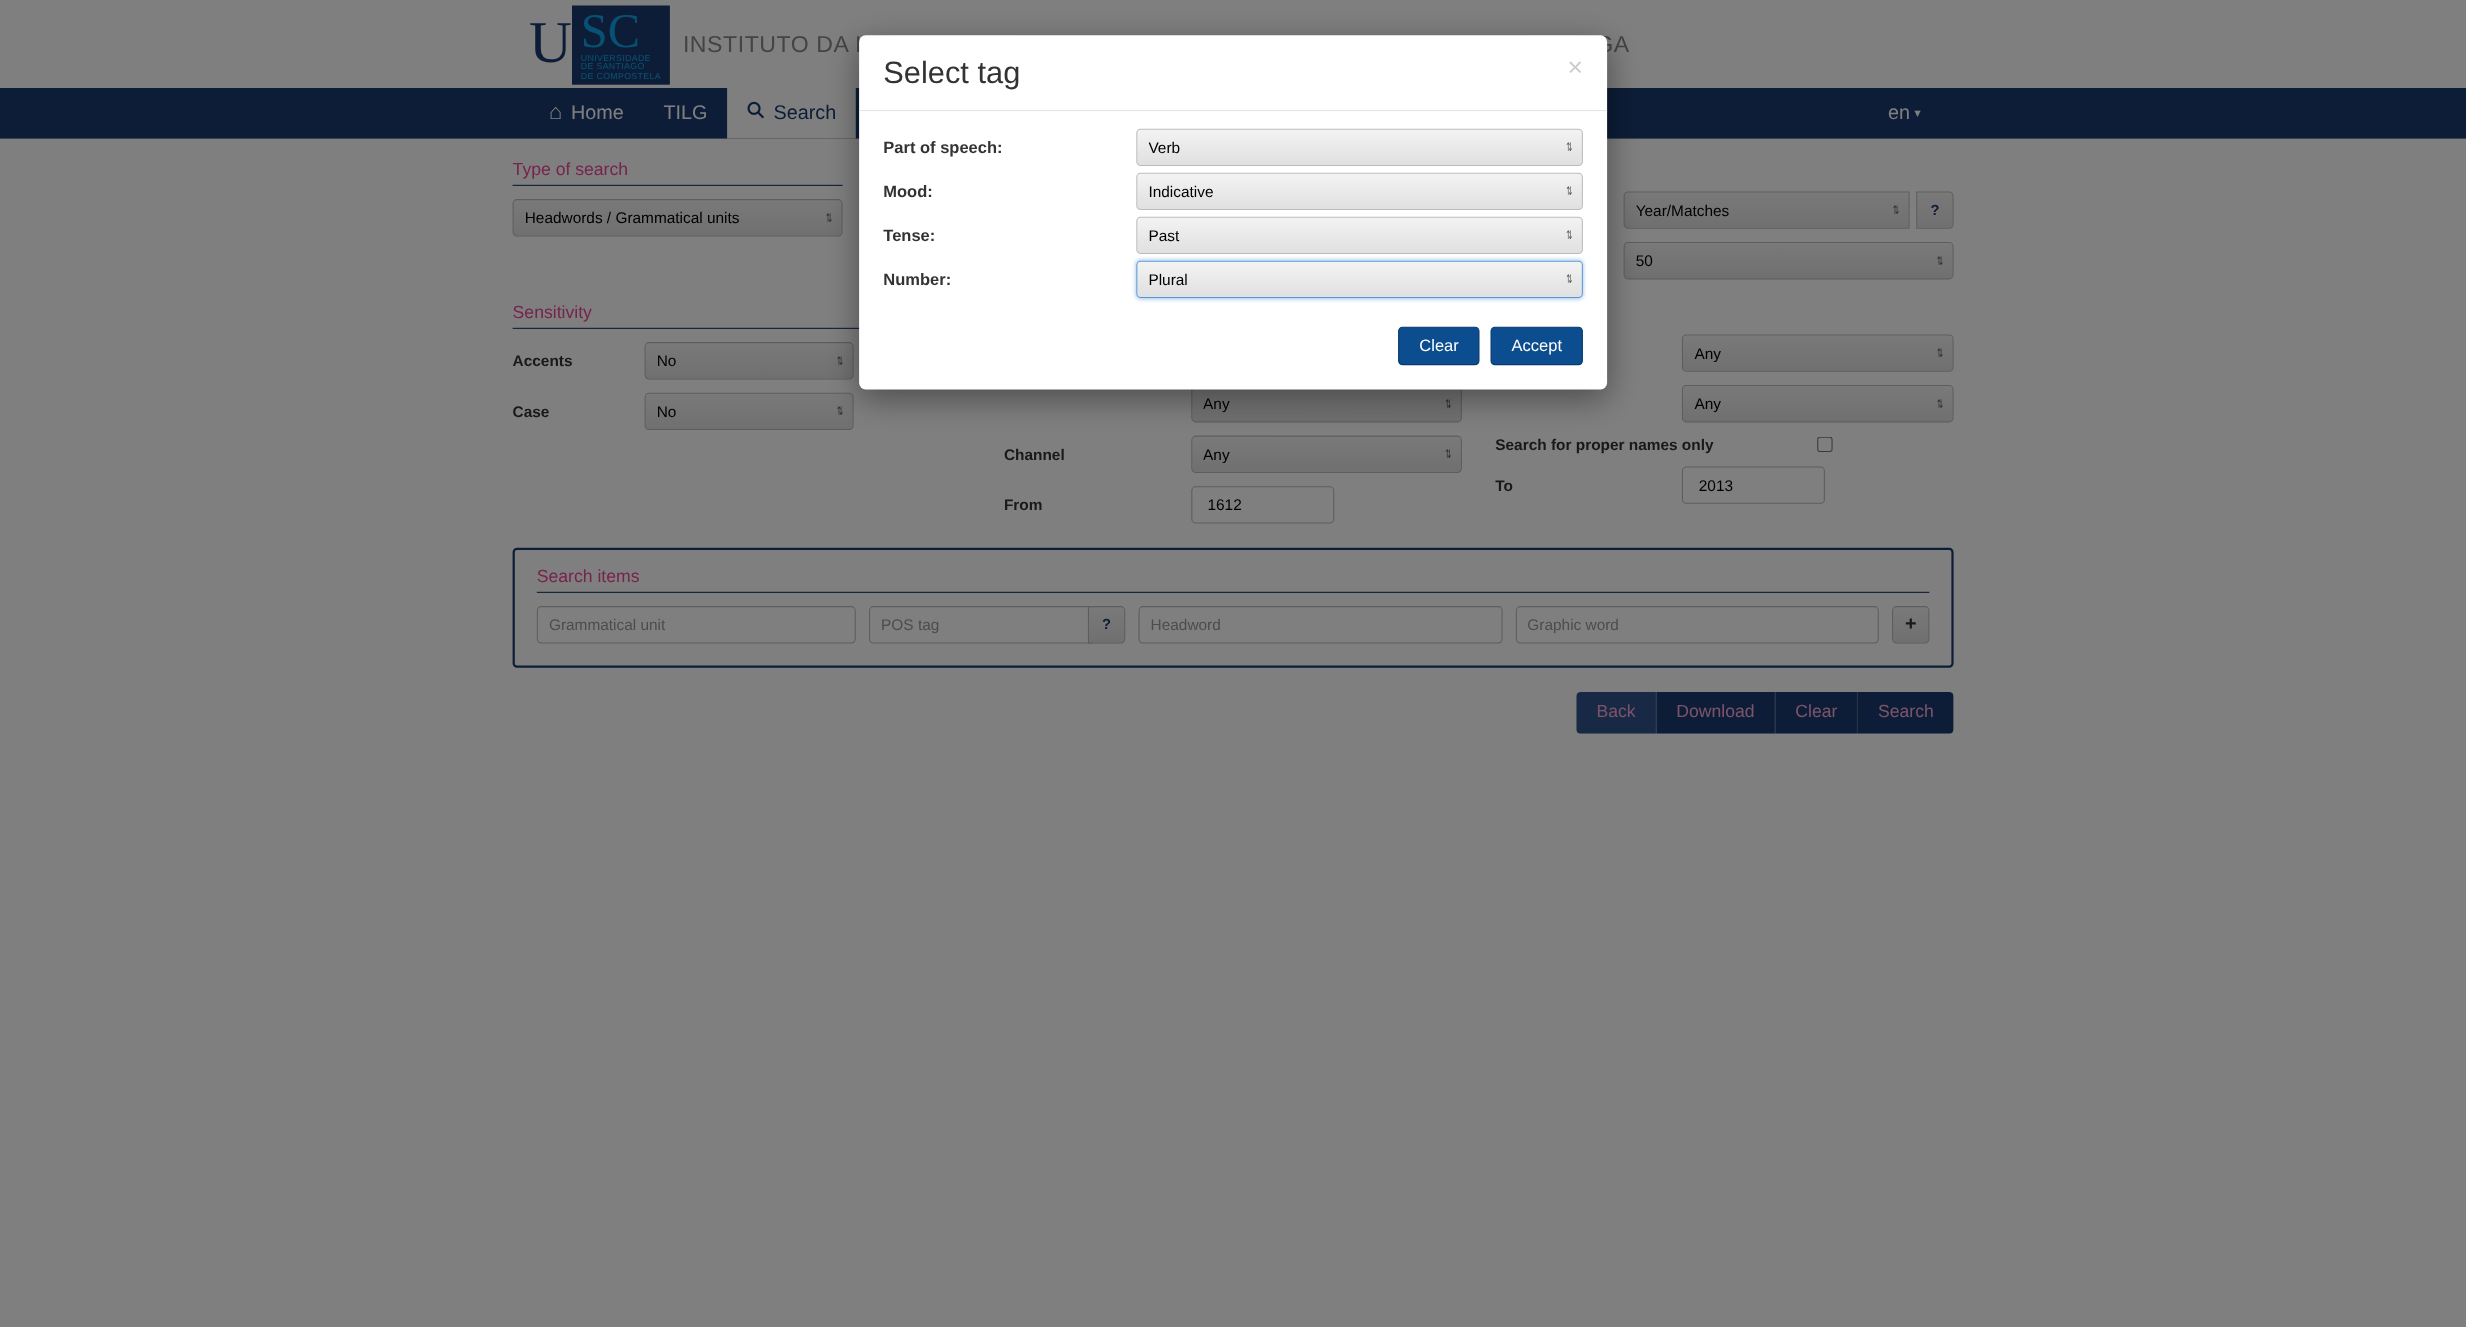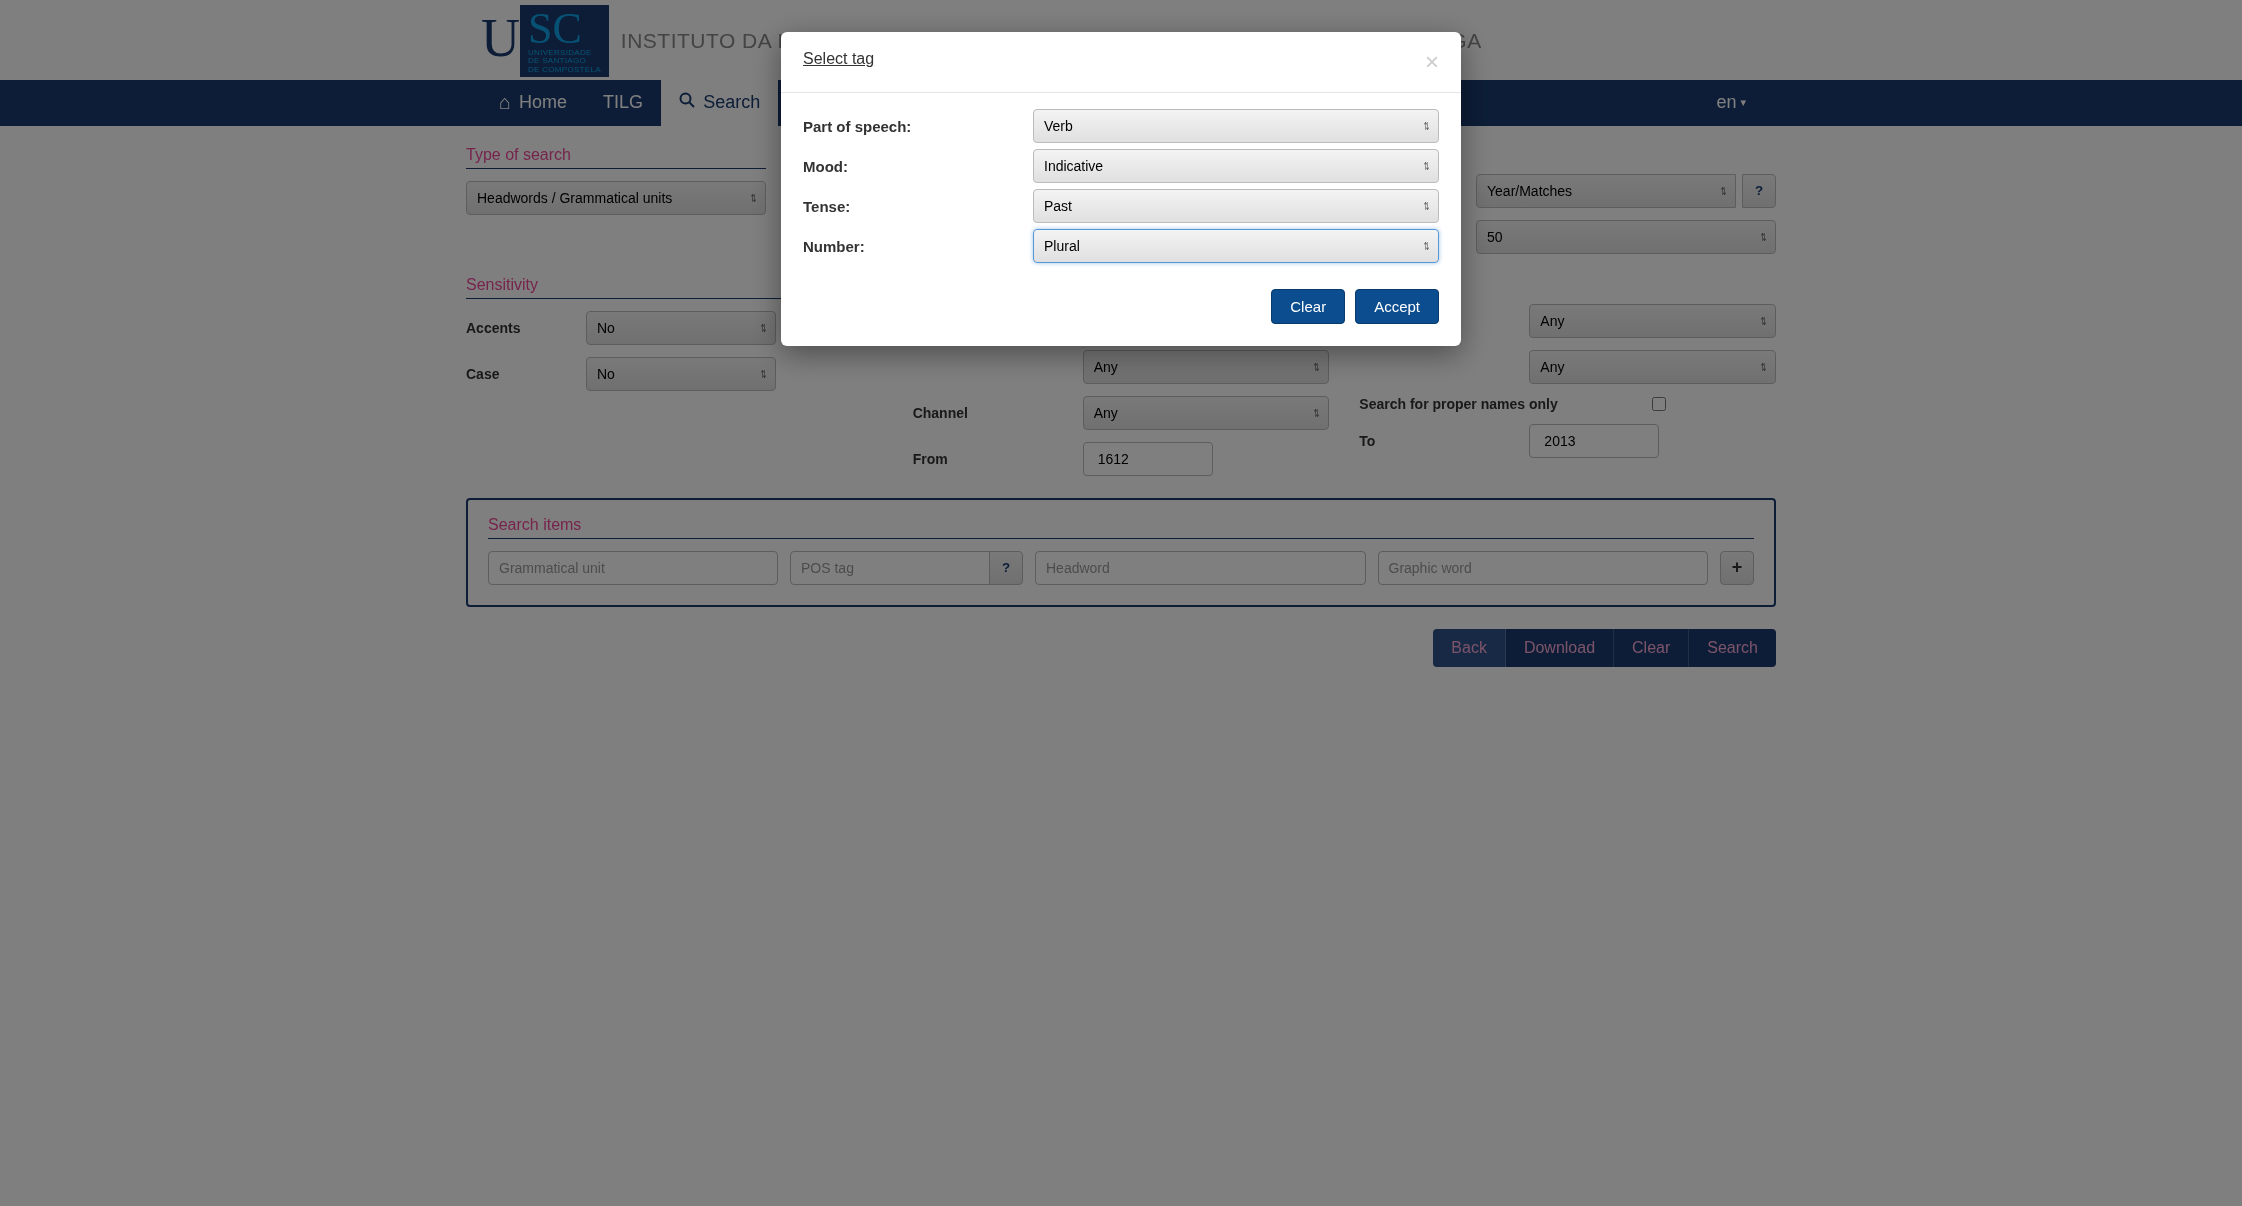--- a/index.html
+++ b/index.html
@@ -51,21 +51,21 @@
 .bottom-btns { display: flex; justify-content: flex-end; margin-top: 22px; }
 .btn-group-bottom { display: flex; border-radius: 4px; overflow: hidden; }
 .btn-bottom { background: #1a3b6e; color: #f9a8d4; border: none; padding: 10px 18px; font-size: 16px; cursor: pointer; border-right: 1px solid rgba(255,255,255,0.18); }
 .btn-bottom:last-child { border-right: none; }
 .btn-bottom.highlight { background: #2f5289; }
 
 
 .overlay { position: fixed; inset: 0; background: rgba(0,0,0,0.5); z-index: 100; }
 .modal { position: fixed; top: 32px; left: 50%; transform: translateX(-50%); width: 680px; background: #fff; border-radius: 6px; z-index: 101; box-shadow: 0 8px 30px rgba(0,0,0,0.4); }
 .modal-header { padding: 18px 22px; border-bottom: 1px solid #e5e5e5; display: flex; justify-content: space-between; align-items: flex-start; }
-.modal-title { font-size: 16px; font-weight: 500; text-decoration: underline; }
+.modal-title { font-size: 28px; font-weight: 500; }
 .modal-close { font-size: 24px; color: #ccc; cursor: pointer; background: none; border: none; line-height: 1; }
 .modal-body { padding: 16px 22px 8px; }
 .modal-row { display: flex; align-items: center; margin-bottom: 6px; }
 .modal-label { font-weight: bold; width: 230px; font-size: 15px; }
 .modal-row .select-wrap { flex: 1; }
 .modal-row .select-ctrl.focused { border: 1px solid #5897d6; box-shadow: 0 0 4px rgba(88,151,214,0.6); }
 .modal-footer { padding: 12px 22px 22px; display: flex; justify-content: flex-end; gap: 10px; }
 .modal-btn { background: #0b4d8f; color: #fff; border: 1px solid #083a6b; padding: 8px 18px; border-radius: 4px; font-size: 15px; cursor: pointer; }
 
 .icon-home::before { content: "⌂"; font-size: 20px; }

